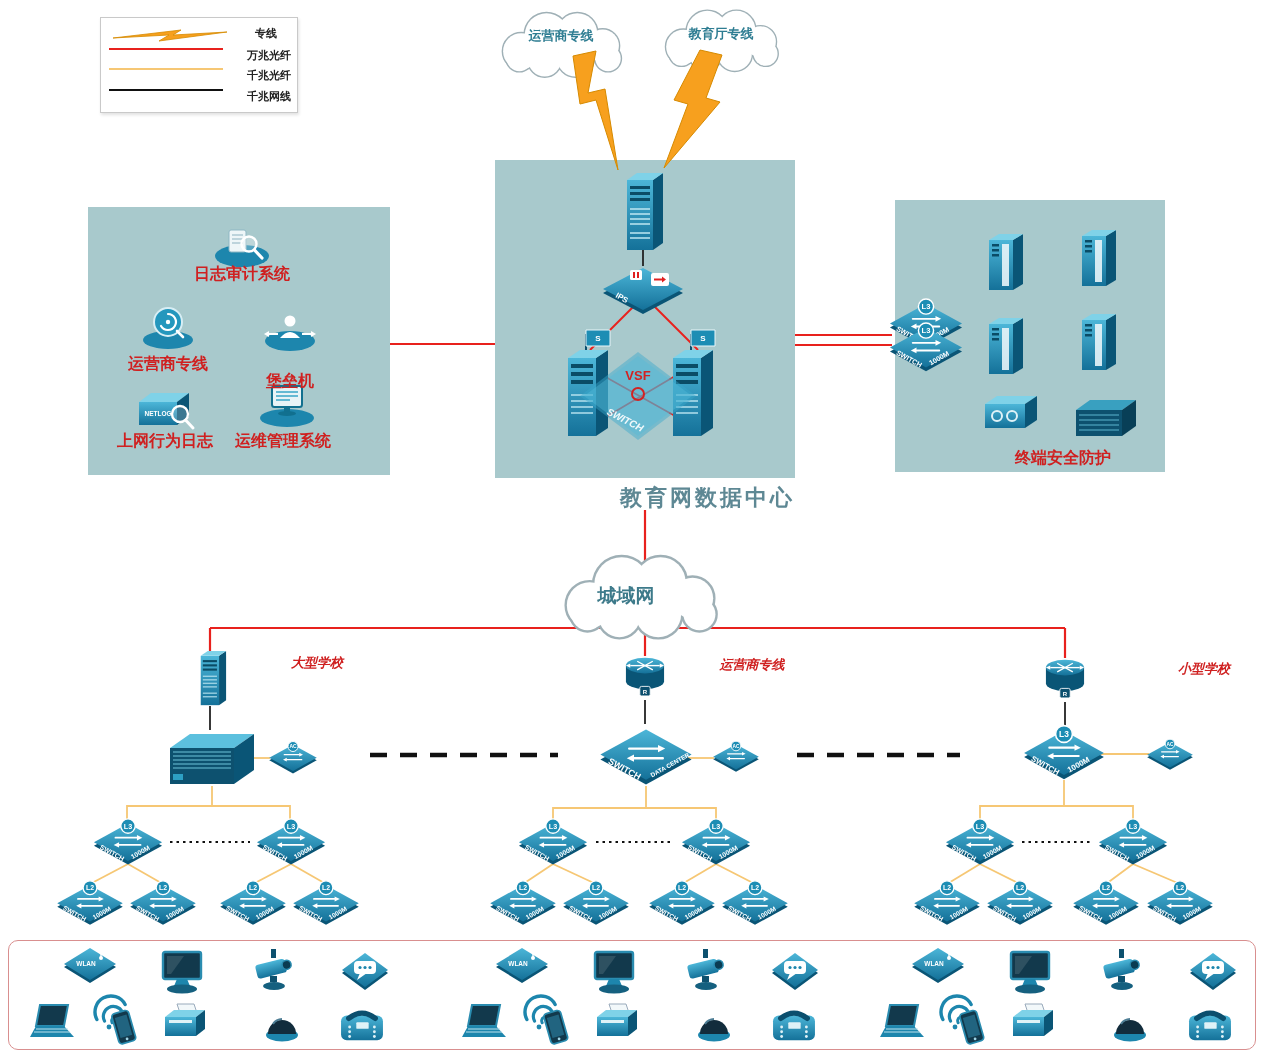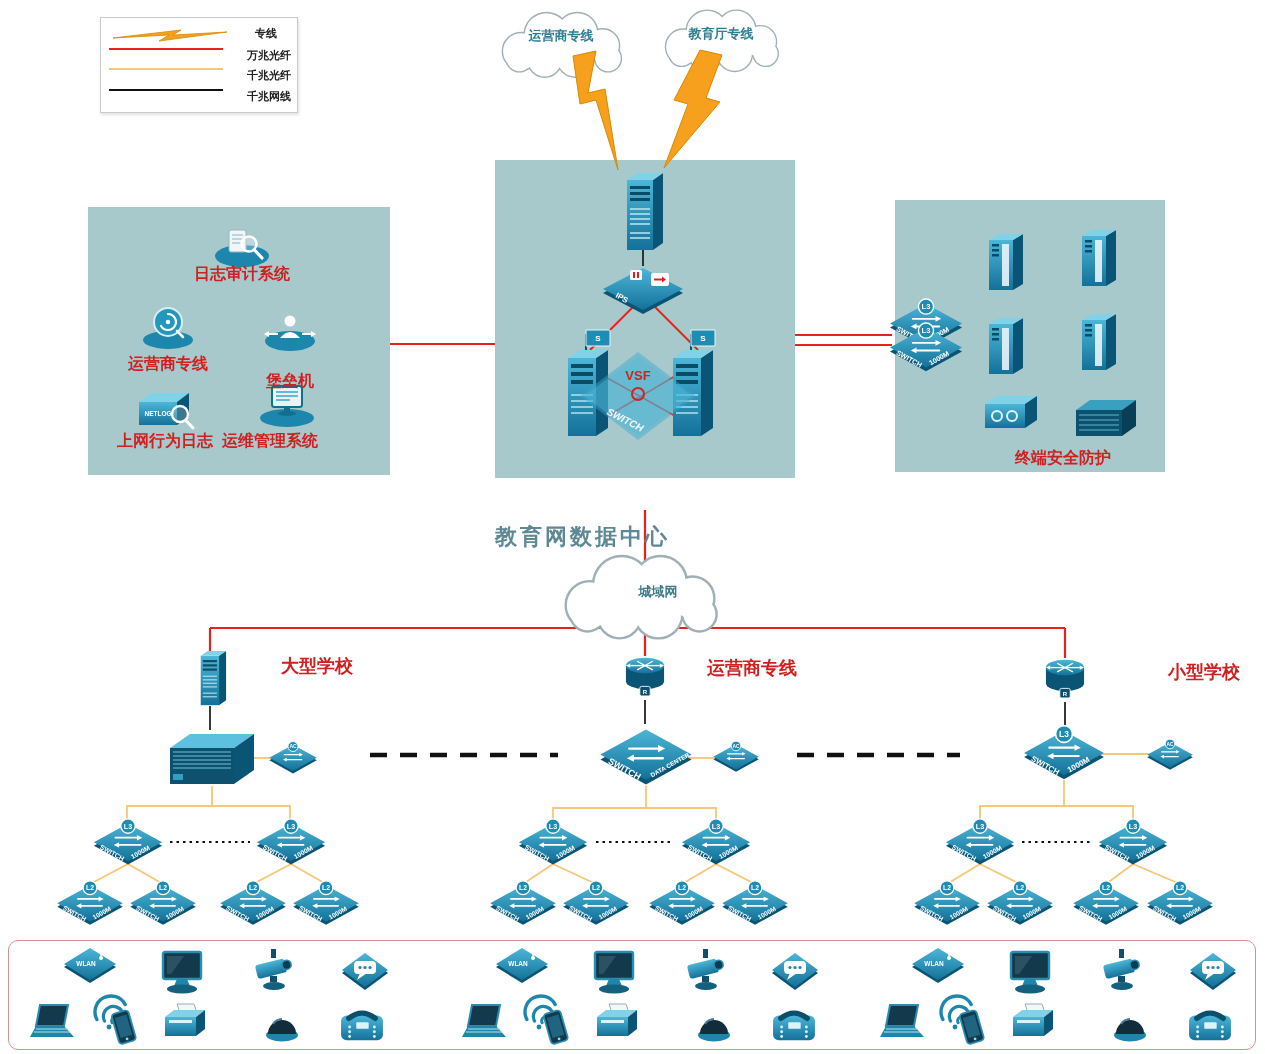--- a/index.html
+++ b/index.html
@@ -20,29 +20,29 @@
             background:#fff; border:1px solid #c9c9c9; box-shadow:1px 2px 3px rgba(0,0,0,.12);
             display:flex; flex-direction:column; justify-content:space-around;
             padding:5px 8px; z-index:2; }
   .lg-row { display:flex; align-items:flex-start; gap:24px; }
   .lg-icon { width:122px; display:flex; align-items:center; justify-content:center; }
   .lg-line { display:inline-block; width:114px; height:2px; }
   .lg-label { font-size:11px; font-weight:600; color:#222; white-space:nowrap; }
 
   .lbl { position:absolute; color:#cf2020; font-weight:bold; font-size:16px;
          text-align:center; white-space:nowrap; z-index:2; }
-  .school-lbl { font-size:18px; }
+  .school-lbl { font-size:13px;font-style:italic; }
 
   .cloud-txt { position:absolute; color:#2e7d92; font-weight:bold; font-size:13px;
                text-align:center; z-index:2; white-space:nowrap; }
   .cloud-txt.man { color:#3d7a8a; }
 
-  #dc-title { position:absolute; left:495px; top:483px; width:300px; text-align:left;
+  #dc-title { position:absolute; left:495px; top:483px; width:300px; text-align:right;
               font-family:Liberation Sans, sans-serif; font-weight:bold; font-size:22px;
-              color:#5e8894; letter-spacing:3px; z-index:2;margin-top:39px; }
+              color:#5e8894; letter-spacing:3px; z-index:2; }
 
   
   .st  { font-weight:bold; font-size:7.5px; font-family:"Liberation Sans",sans-serif; fill:#fff; }
   .st2 { font-weight:bold; font-size:5.2px; font-family:"Liberation Sans",sans-serif; fill:#fff; }
   .st3 { font-weight:bold; font-size:6.5px; font-family:"Liberation Sans",sans-serif; fill:#fff; }
   .sb  { font-weight:bold; font-size:8px;   font-family:"Liberation Sans",sans-serif; fill:#fff; }
   .sbs { font-weight:bold; font-size:7px;   font-family:"Liberation Sans",sans-serif; fill:#fff; }
   .vsf { font-weight:bold; font-size:13px;  font-family:"Liberation Sans",sans-serif; fill:#d32222; }
   .vsw { font-weight:bold; font-style:italic; font-size:10px; font-family:"Liberation Sans",sans-serif; fill:#fff; opacity:.9; }
 </style>
@@ -575,26 +575,26 @@
   <div class="lg-row">
     <span class="lg-icon">
         <span class="lg-line" style="background:#111"></span>
       </span>
     <span class="lg-label">千兆网线</span>
   </div>
 </div>
 
 <div class="cloud-txt" style="left:501px;top:27px;width:120px">运营商专线</div>
 <div class="cloud-txt" style="left:661px;top:25px;width:120px">教育厅专线</div>
-<div class="cloud-txt man" style="left:593px;top:583px;width:130px;font-size:13px">城域网</div>
+<div class="cloud-txt man" style="left:561px;top:583px;width:130px;font-size:19px">城域网</div>
 
 <div id="dc-title">教育网数据中心</div>
 
 <div class="lbl" style="left:182px;top:264px;width:120px">日志审计系统</div>
 <div class="lbl" style="left:108px;top:354px;width:120px">运营商专线</div>
 <div class="lbl" style="left:250px;top:371px;width:80px">堡垒机</div>
 <div class="lbl" style="left:105px;top:431px;width:120px">上网行为日志</div>
-<div class="lbl" style="left:210px;top:431px;width:120px">运维管理系统</div>
+<div class="lbl" style="left:223px;top:431px;width:120px">运维管理系统</div>
 <div class="lbl" style="left:1003px;top:448px;width:120px">终端安全防护</div>
 
 <div class="lbl school-lbl" style="left:265px;top:654px;width:104px">大型学校</div>
 <div class="lbl school-lbl" style="left:700px;top:656px;width:104px">运营商专线</div>
 <div class="lbl school-lbl" style="left:1152px;top:660px;width:104px">小型学校</div>
 
 </body></html>

